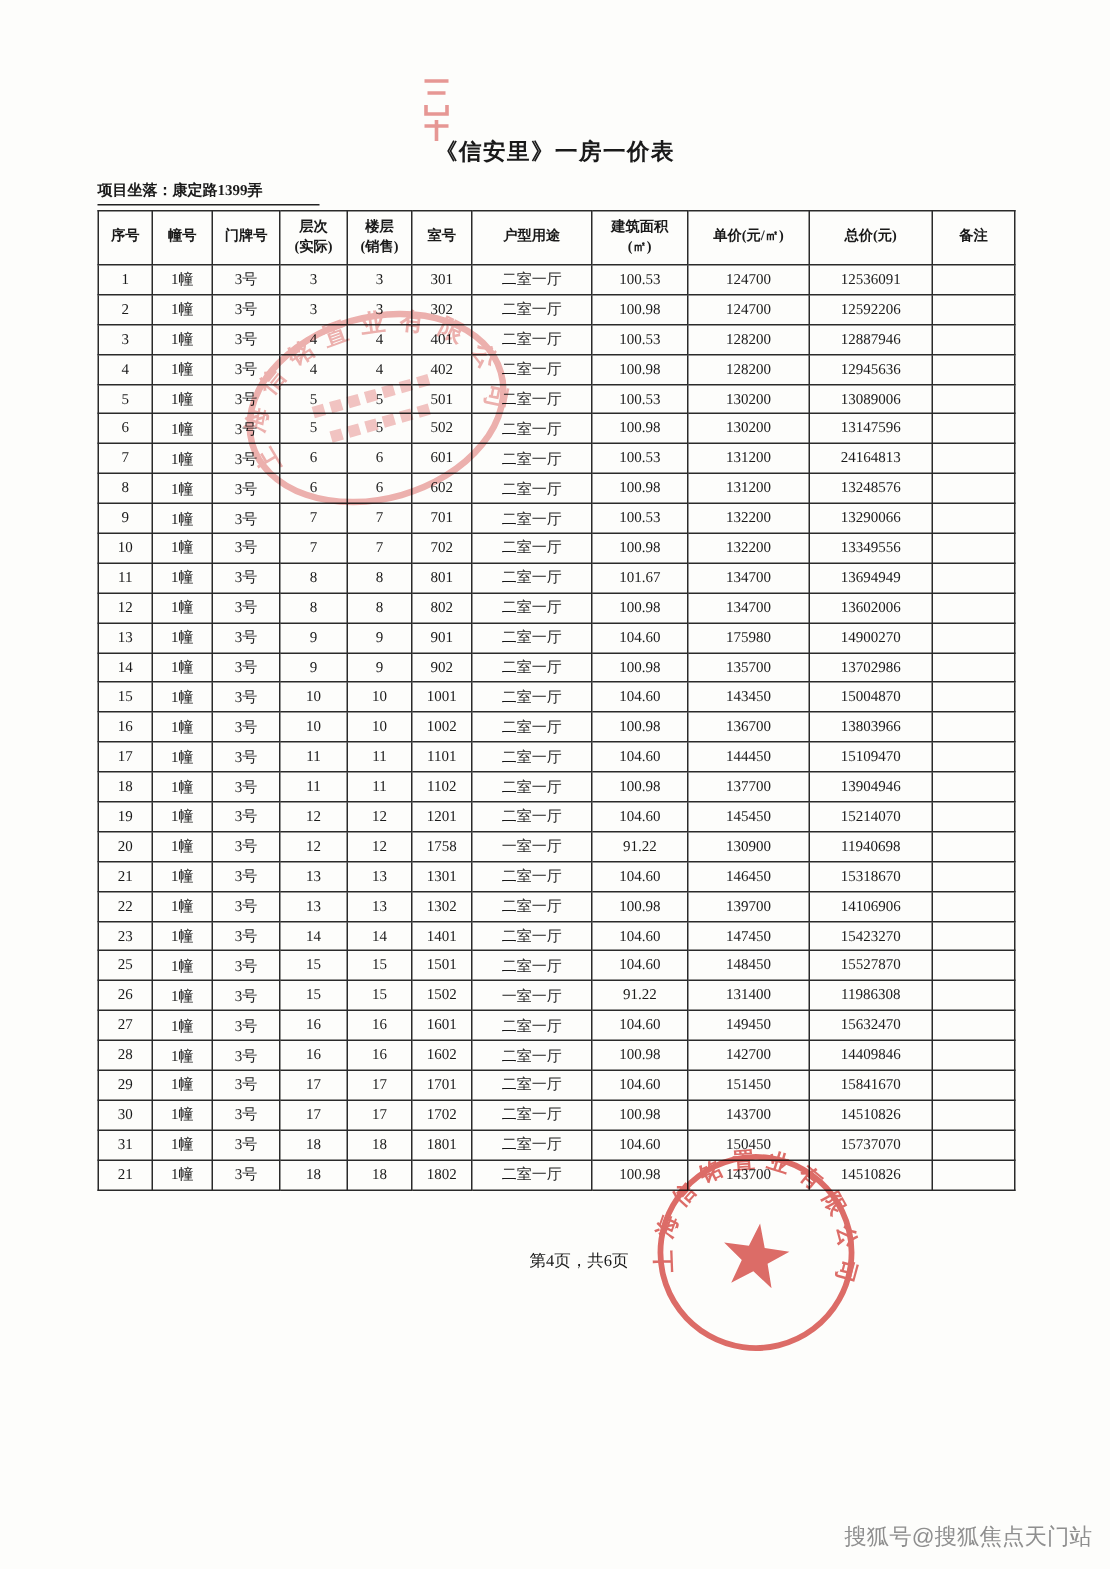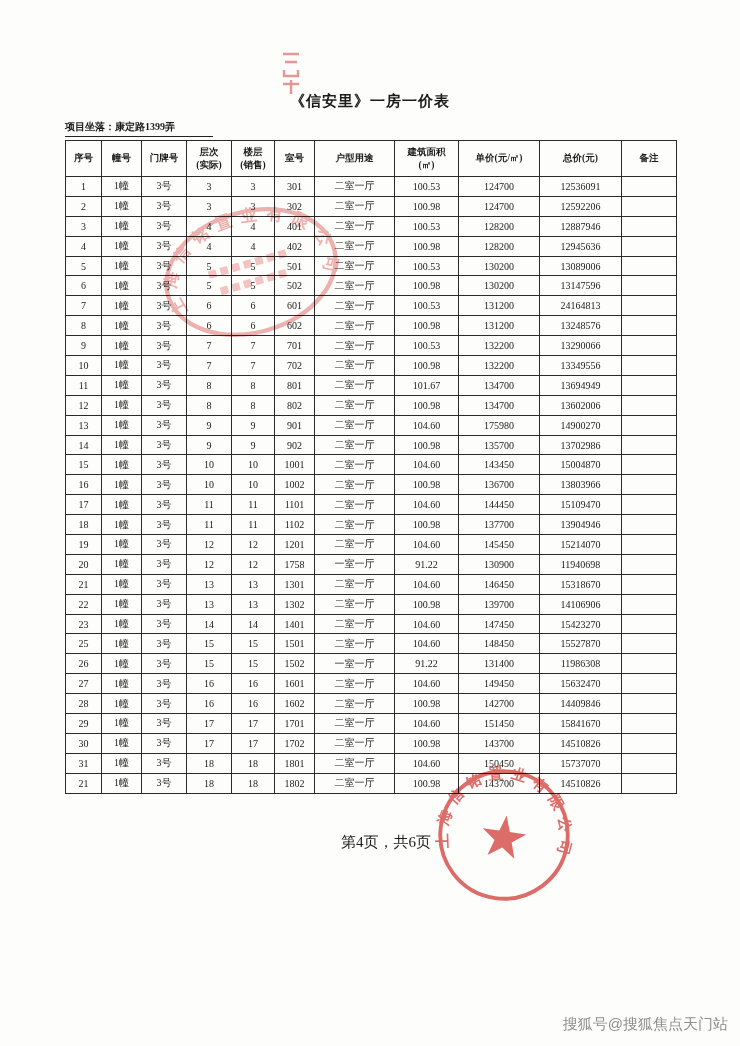--- a/index.html
+++ b/index.html
@@ -34,21 +34,21 @@
     overflow:hidden; padding:0;
   }
   .price-table th {
     height:36px; font-size:9.5px; font-weight:bold;
     white-space:pre-line; line-height:1.3;
   }
   .price-table td { height:19.9px; font-size:10px; }
 
   .page-num {
     position:absolute; top:833px; left:0; right:0;
-    text-align:center; font-size:15px;padding-left:32px;
+    text-align:center; font-size:11px;padding-left:32px;
   }
 
   .watermark {
     position:absolute; right:12px; bottom:12px;
     font-size:15px; color:#8f8f8f;
     font-family:"Liberation Sans","DejaVu Sans",sans-serif;
     text-align:right;
   }
 
   .stamp {

